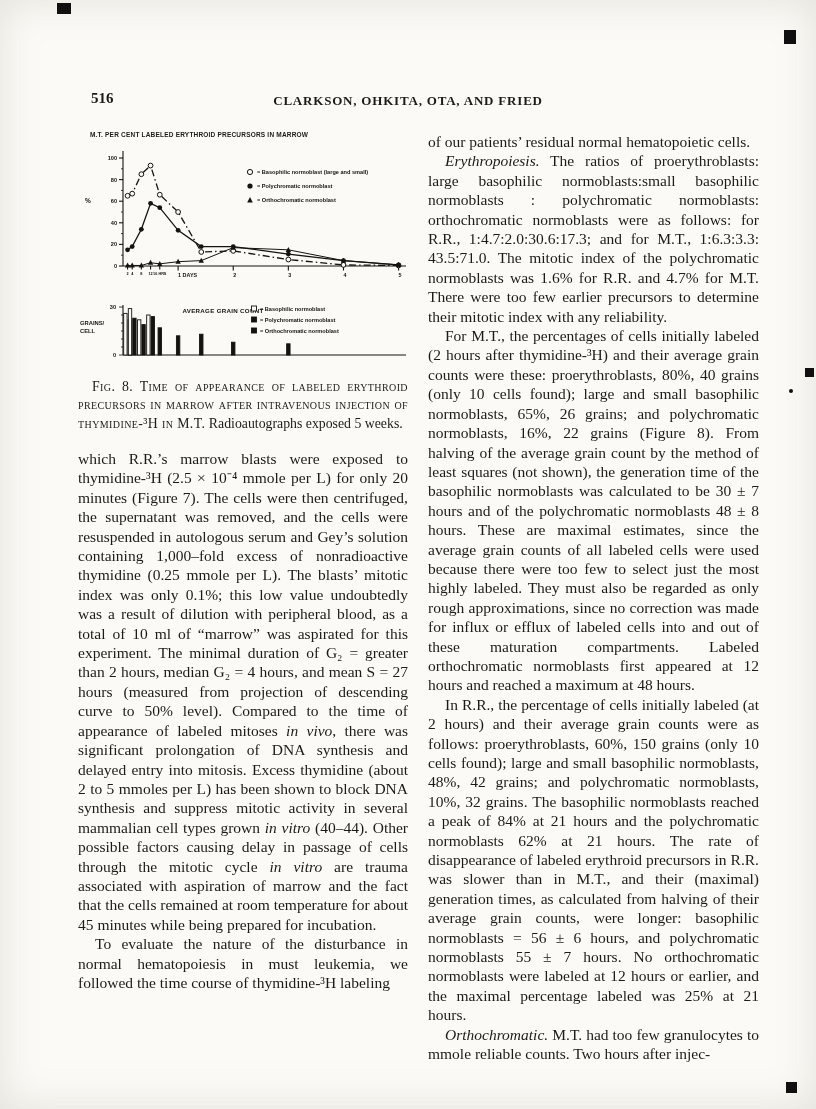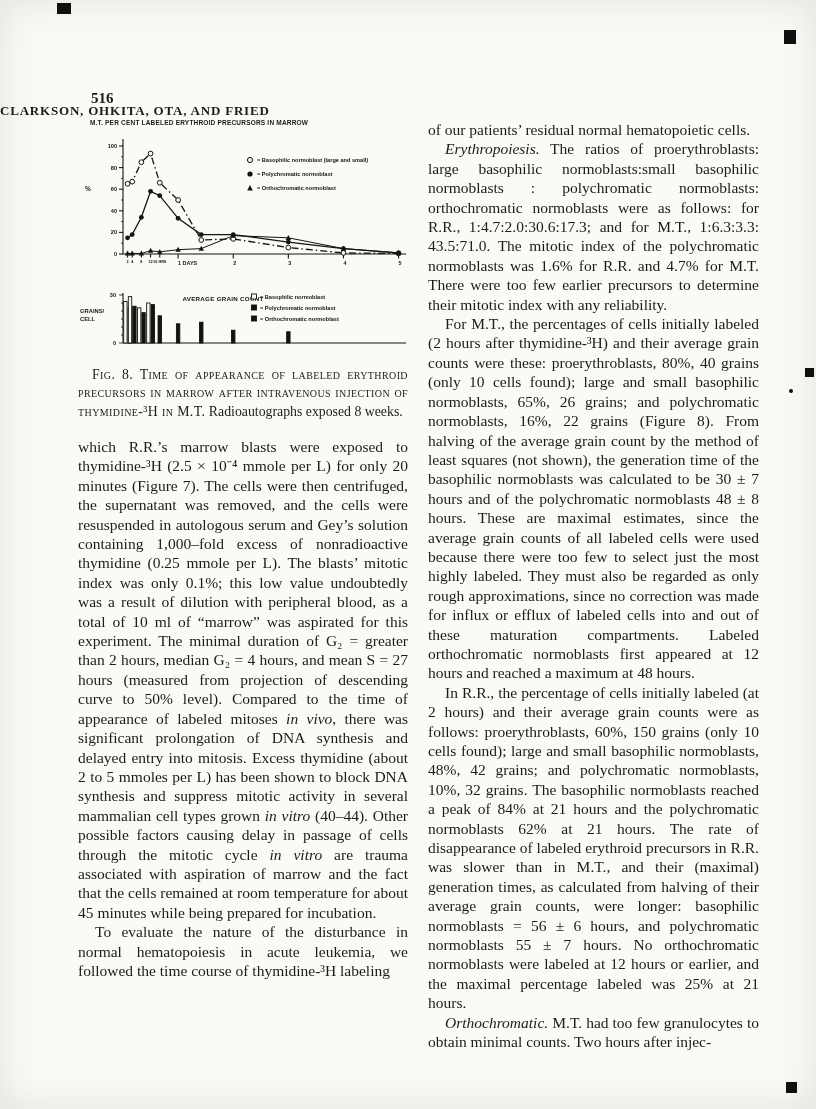--- a/index.html
+++ b/index.html
@@ -1,21 +1,21 @@
 <!DOCTYPE html>
 <html><head>
 <meta charset="utf-8">
 <style>
   html,body{margin:0;padding:0;}
   body{background:#d8d6d0;font-family:"Liberation Serif",serif;}
   .page{position:relative;width:816px;height:1109px;margin:0 auto;background:#fbfaf6;color:#1c1b18;overflow:hidden;box-shadow:inset 0 0 40px rgba(120,115,100,.18);}
   .artifact{position:absolute;background:#101010;}
   .pagenum{position:absolute;left:91px;top:90px;font-size:15px;font-weight:bold;}
-  .runhead{position:absolute;left:0;top:93px;width:100%;font-size:13px;font-weight:bold;letter-spacing:.8px;margin-top:10px;}
-  .col{position:absolute;top:0;height:915px;}
+  .runhead{position:absolute;left:0;top:93px;width:100%;text-align:center;font-size:13px;font-weight:bold;letter-spacing:.8px;}
+  .col{position:absolute;top:12px;height:915px;}
   .col-left{left:78px;width:330px;}
   .col-right{left:428px;width:331px;}
   .fig-title{position:absolute;left:12px;top:119px;font-family:"Liberation Sans",sans-serif;font-size:6.5px;font-weight:bold;letter-spacing:.2px;white-space:nowrap;}
   .chart-line{position:absolute;left:0;top:132px;}
   .chart-bar{position:absolute;left:0;top:287px;}
   .caption{position:absolute;left:0;top:352px;width:330px;font-size:13.8px;line-height:18.6px;text-align:justify;}
   .caption .sc{font-variant:small-caps;letter-spacing:.4px;}
   .caption .indent1{display:inline-block;width:14px;}
   .body-flow{position:absolute;left:0;width:100%;}
   .bf-left{top:437px;}
@@ -194,30 +194,30 @@
         </g>
         <g>
           <rect x="173.5" y="18" width="5" height="5" fill="#141310" stroke="#141310" stroke-width="0.9"></rect>
           <text x="182" y="23" font-size="5.6" font-weight="bold" fill="#141310">= Polychromatic normoblast</text>
         </g>
         <g>
           <rect x="173.5" y="29" width="5" height="5" fill="#141310" stroke="#141310" stroke-width="0.9"></rect>
           <text x="182" y="34" font-size="5.6" font-weight="bold" fill="#141310">= Orthochromatic normoblast</text>
         </g>
       </svg>
-    <p class="caption"><span class="indent1"></span><span class="sc">Fig. 8. Time of appearance of labeled erythroid precursors in marrow after intravenous injection of thymidine-³H in M.T.</span> <span>Radioautographs exposed 8 weeks.</span></p>
+    <p class="caption"><span class="indent1"></span><span class="sc">Fig. 8. Time of appearance of labeled erythroid precursors in marrow after intravenous injection of thymidine-³H in M.T.</span> <span>Radioautographs exposed 5 weeks.</span></p>
     <div id="leftBlocks" class="body-flow bf-left">
         <p class="para"><span>which R.R.’s marrow blasts were exposed to thymidine-³H (2.5 × 10⁻⁴ mmole per L) for only 20 minutes (Figure 7).  The cells were then centrifuged, the supernatant was removed, and the cells were resuspended in autologous serum and Gey’s solution containing 1,000–fold excess of nonradioactive thymidine (0.25 mmole per L).  The blasts’ mitotic index was only 0.1%; this low value undoubtedly was a result of dilution with peripheral blood, as a total of 10 ml of “marrow” was aspirated for this experiment.  The minimal duration of G₂ = greater than 2 hours, median G₂ = 4 hours, and mean S = 27 hours (measured from projection of descending curve to 50% level).  Compared to the time of appearance of labeled mitoses </span><span class="it">in vivo</span><span>, there was significant prolongation of DNA synthesis and delayed entry into mitosis.  Excess thymidine (about 2 to 5 mmoles per L) has been shown to block DNA synthesis and suppress mitotic activity in several mammalian cell types grown </span><span class="it">in vitro</span><span> (40–44).  Other possible factors causing delay in passage of cells through the mitotic cycle </span><span class="it">in vitro</span><span> are trauma associated with aspiration of marrow and the fact that the cells remained at room temperature for about 45 minutes while being prepared for incubation.</span></p>
-        <p class="para indent"><span>To evaluate the nature of the disturbance in normal hematopoiesis in acute leukemia, we followed the time course of thymidine-³H labeling</span></p>
+        <p class="para indent"><span>To evaluate the nature of the disturbance in normal hematopoiesis in must leukemia, we followed the time course of thymidine-³H labeling</span></p>
       </div>
   </div>
 
   <div class="col col-right">
     <div id="rightBlocks" class="body-flow bf-right">
         <p class="para"><span>of our patients’ residual normal hematopoietic cells.</span></p>
         <p class="para indent"><span class="it">Erythropoiesis.</span><span>  The ratios of proerythroblasts: large basophilic normoblasts:small basophilic normoblasts : polychromatic normoblasts: orthochromatic normoblasts were as follows: for R.R., 1:4.7:2.0:30.6:17.3; and for M.T., 1:6.3:3.3: 43.5:71.0.  The mitotic index of the polychromatic normoblasts was 1.6% for R.R. and 4.7% for M.T.  There were too few earlier precursors to determine their mitotic index with any reliability.</span></p>
         <p class="para indent"><span>For M.T., the percentages of cells initially labeled (2 hours after thymidine-³H) and their average grain counts were these: proerythroblasts, 80%, 40 grains (only 10 cells found); large and small basophilic normoblasts, 65%, 26 grains; and polychromatic normoblasts, 16%, 22 grains (Figure 8).  From halving of the average grain count by the method of least squares (not shown), the generation time of the basophilic normoblasts was calculated to be 30 ± 7 hours and of the polychromatic normoblasts 48 ± 8 hours.  These are maximal estimates, since the average grain counts of all labeled cells were used because there were too few to select just the most highly labeled.  They must also be regarded as only rough approximations, since no correction was made for influx or efflux of labeled cells into and out of these maturation compartments.  Labeled orthochromatic normoblasts first appeared at 12 hours and reached a maximum at 48 hours.</span></p>
         <p class="para indent"><span>In R.R., the percentage of cells initially labeled (at 2 hours) and their average grain counts were as follows: proerythroblasts, 60%, 150 grains (only 10 cells found); large and small basophilic normoblasts, 48%, 42 grains; and polychromatic normoblasts, 10%, 32 grains.  The basophilic normoblasts reached a peak of 84% at 21 hours and the polychromatic normoblasts 62% at 21 hours.  The rate of disappearance of labeled erythroid precursors in R.R. was slower than in M.T., and their (maximal) generation times, as calculated from halving of their average grain counts, were longer:  basophilic normoblasts = 56 ± 6 hours, and polychromatic normoblasts 55 ± 7 hours.  No orthochromatic normoblasts were labeled at 12 hours or earlier, and the maximal percentage labeled was 25% at 21 hours.</span></p>
-        <p class="para indent"><span class="it">Orthochromatic.</span><span>  M.T. had too few granulocytes to obtain minimal counts.  Two hours after injec-</span></p>
+        <p class="para indent"><span class="it">Orthochromatic.</span><span>  M.T. had too few granulocytes to mmole reliable counts.  Two hours after injec-</span></p>
       </div>
   </div>
 
 </div>
 
 </body></html>

